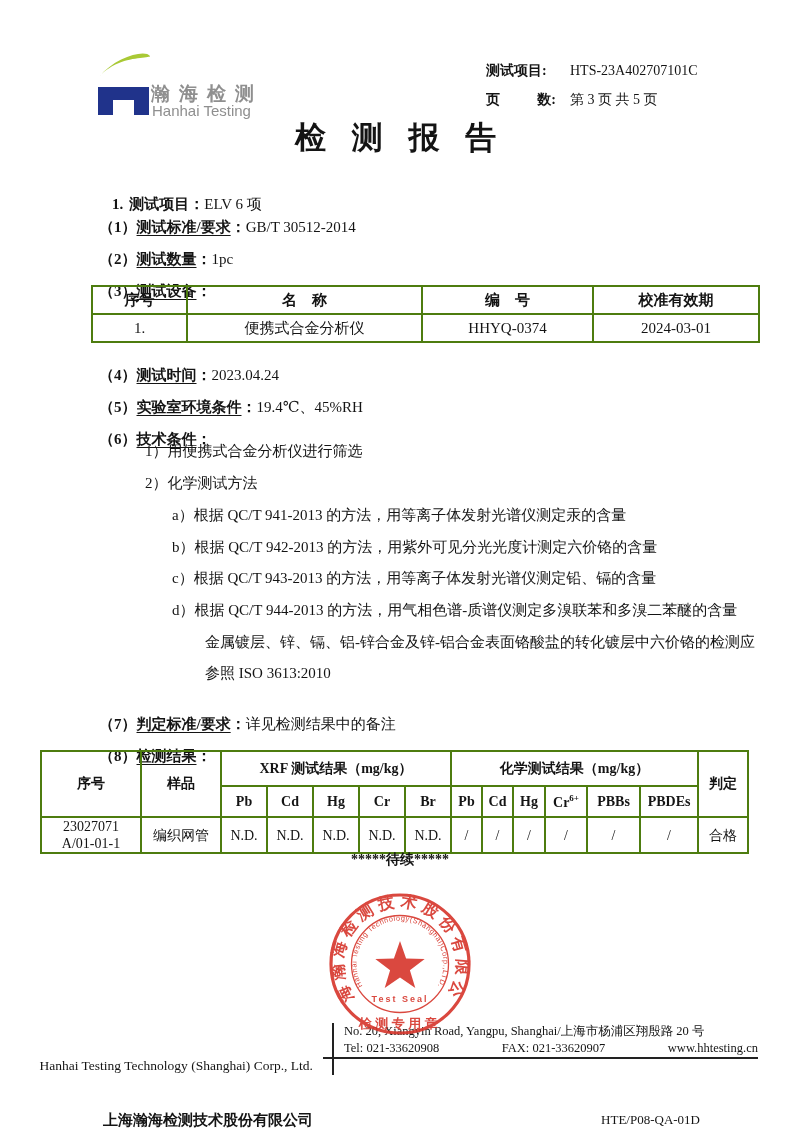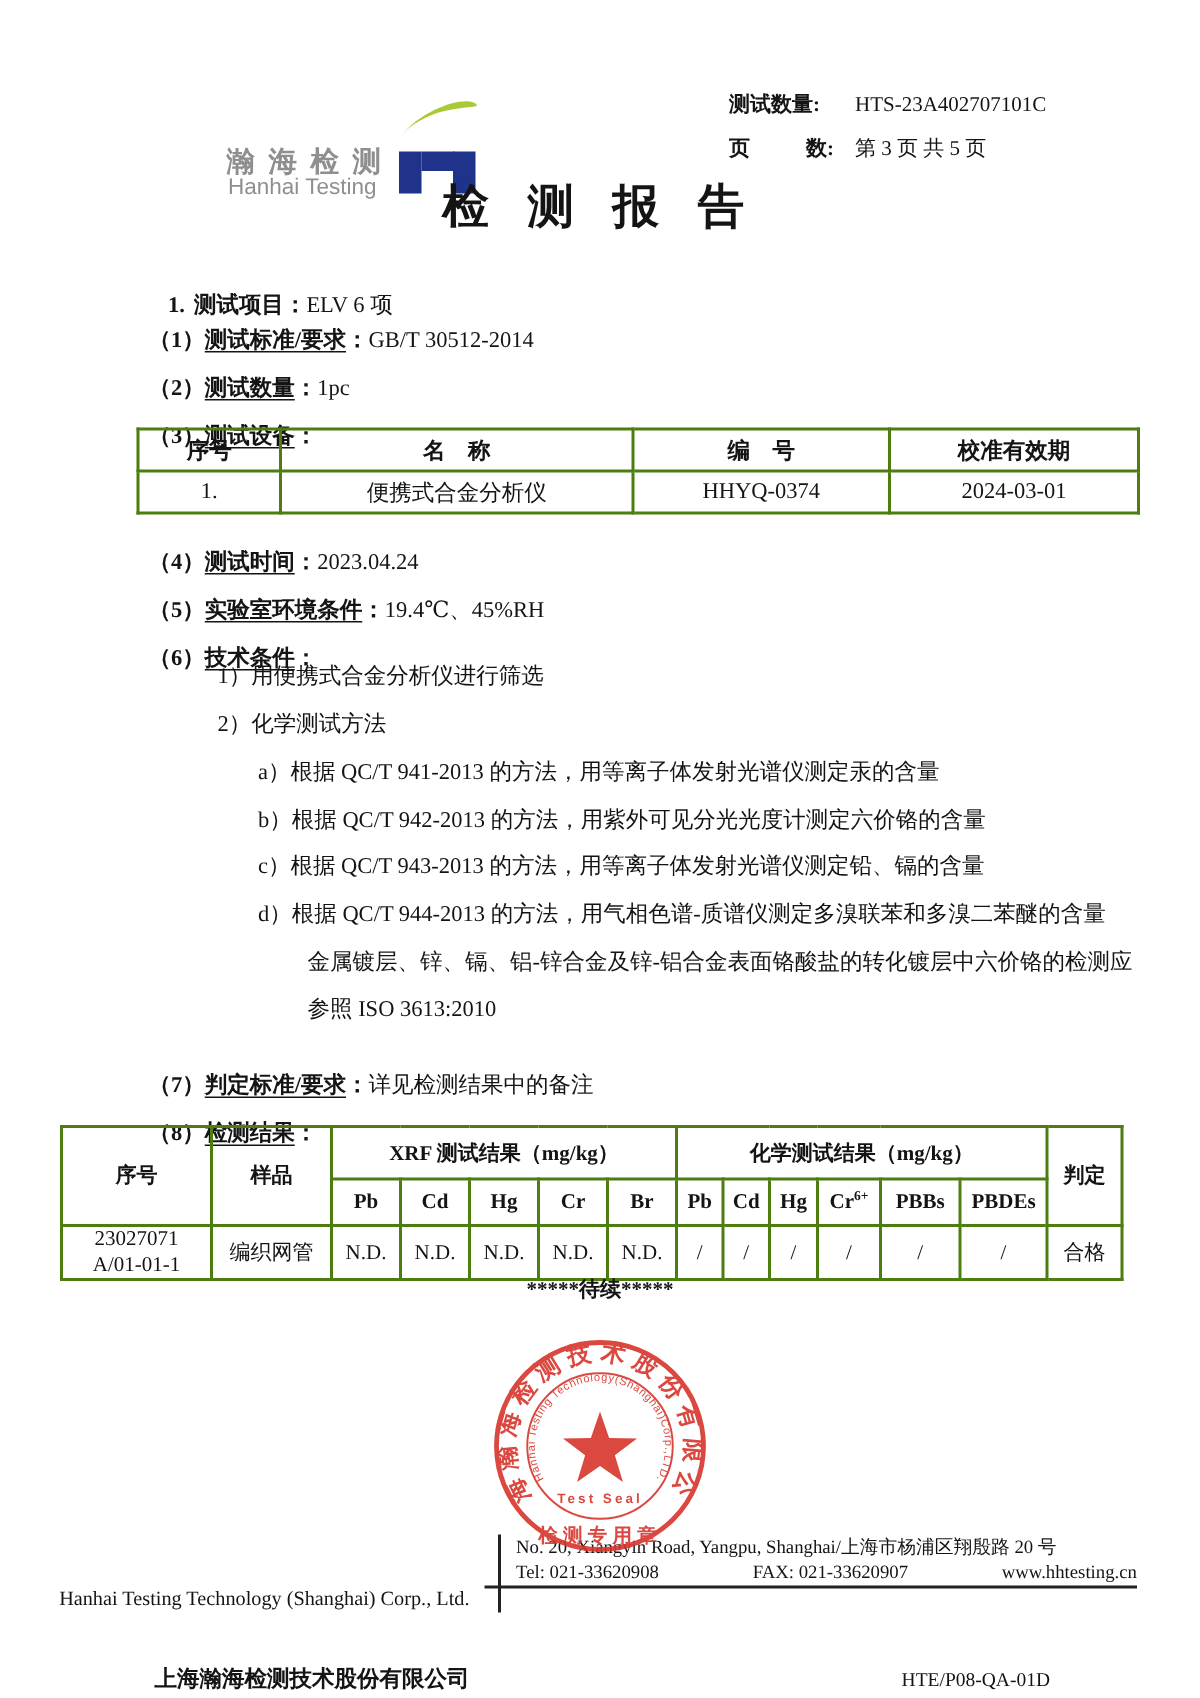--- a/index.html
+++ b/index.html
@@ -3,21 +3,21 @@
 <meta charset="utf-8">
 <style>
   html,body{margin:0;padding:0;background:#e8e8e8;}
   .page{position:relative;width:800px;height:1132px;background:#ffffff;margin:0 auto;
         font-family:"Liberation Serif","DejaVu Serif",serif;color:#141414;overflow:hidden;}
   .ln{position:absolute;white-space:pre;font-size:15px;line-height:20px;}
   .b{font-weight:bold;}
   .u{text-decoration:underline;text-underline-offset:3px;}
   .no{margin-right:6px;}
   
-  .logo{position:absolute;left:93px;top:59px;width:230px;height:72px;text-align:right;}
+  .logo{position:absolute;left:93px;top:45px;width:230px;height:72px;}
   .logo-cn{position:absolute;left:58px;top:36px;font-family:"Liberation Sans","DejaVu Sans",sans-serif;
            font-size:19px;font-weight:bold;letter-spacing:9px;color:#8f8f8f;white-space:pre;}
   .logo-en{position:absolute;left:59px;top:57px;font-family:"Liberation Sans","DejaVu Sans",sans-serif;
            font-size:15px;color:#8f8f8f;white-space:pre;}
   .meta{position:absolute;left:486px;top:56px;font-size:14px;line-height:29px;}
   .meta-row{display:flex;}
   .meta-lbl{display:inline-block;width:84px;font-weight:bold;}
   .meta-lbl-split{display:inline-flex;width:70px;justify-content:space-between;margin-right:14px;font-weight:bold;}
   .title{position:absolute;left:0;right:0;top:117px;text-align:center;font-size:31px;
          font-weight:bold;letter-spacing:9px;white-space:pre;}
@@ -60,21 +60,21 @@
         <rect x="20" y="42" width="22" height="13"></rect>
         <rect x="41" y="42" width="15" height="28"></rect>
       </g>
     </svg>
     <div class="logo-cn">瀚海检测</div>
     <div class="logo-en">Hanhai Testing</div>
   </div>
 
   <div class="meta">
     <div class="meta-row">
-      <span class="meta-lbl">测试数量:</span>
+      <span class="meta-lbl">测试项目:</span>
       <span>HTS-23A402707101C</span>
     </div>
     <div class="meta-row">
       <span class="meta-lbl-split">
           <span>页</span>
           <span>数:</span>
         </span>
       <span>第 3 页 共 5 页</span>
     </div>
   </div>

